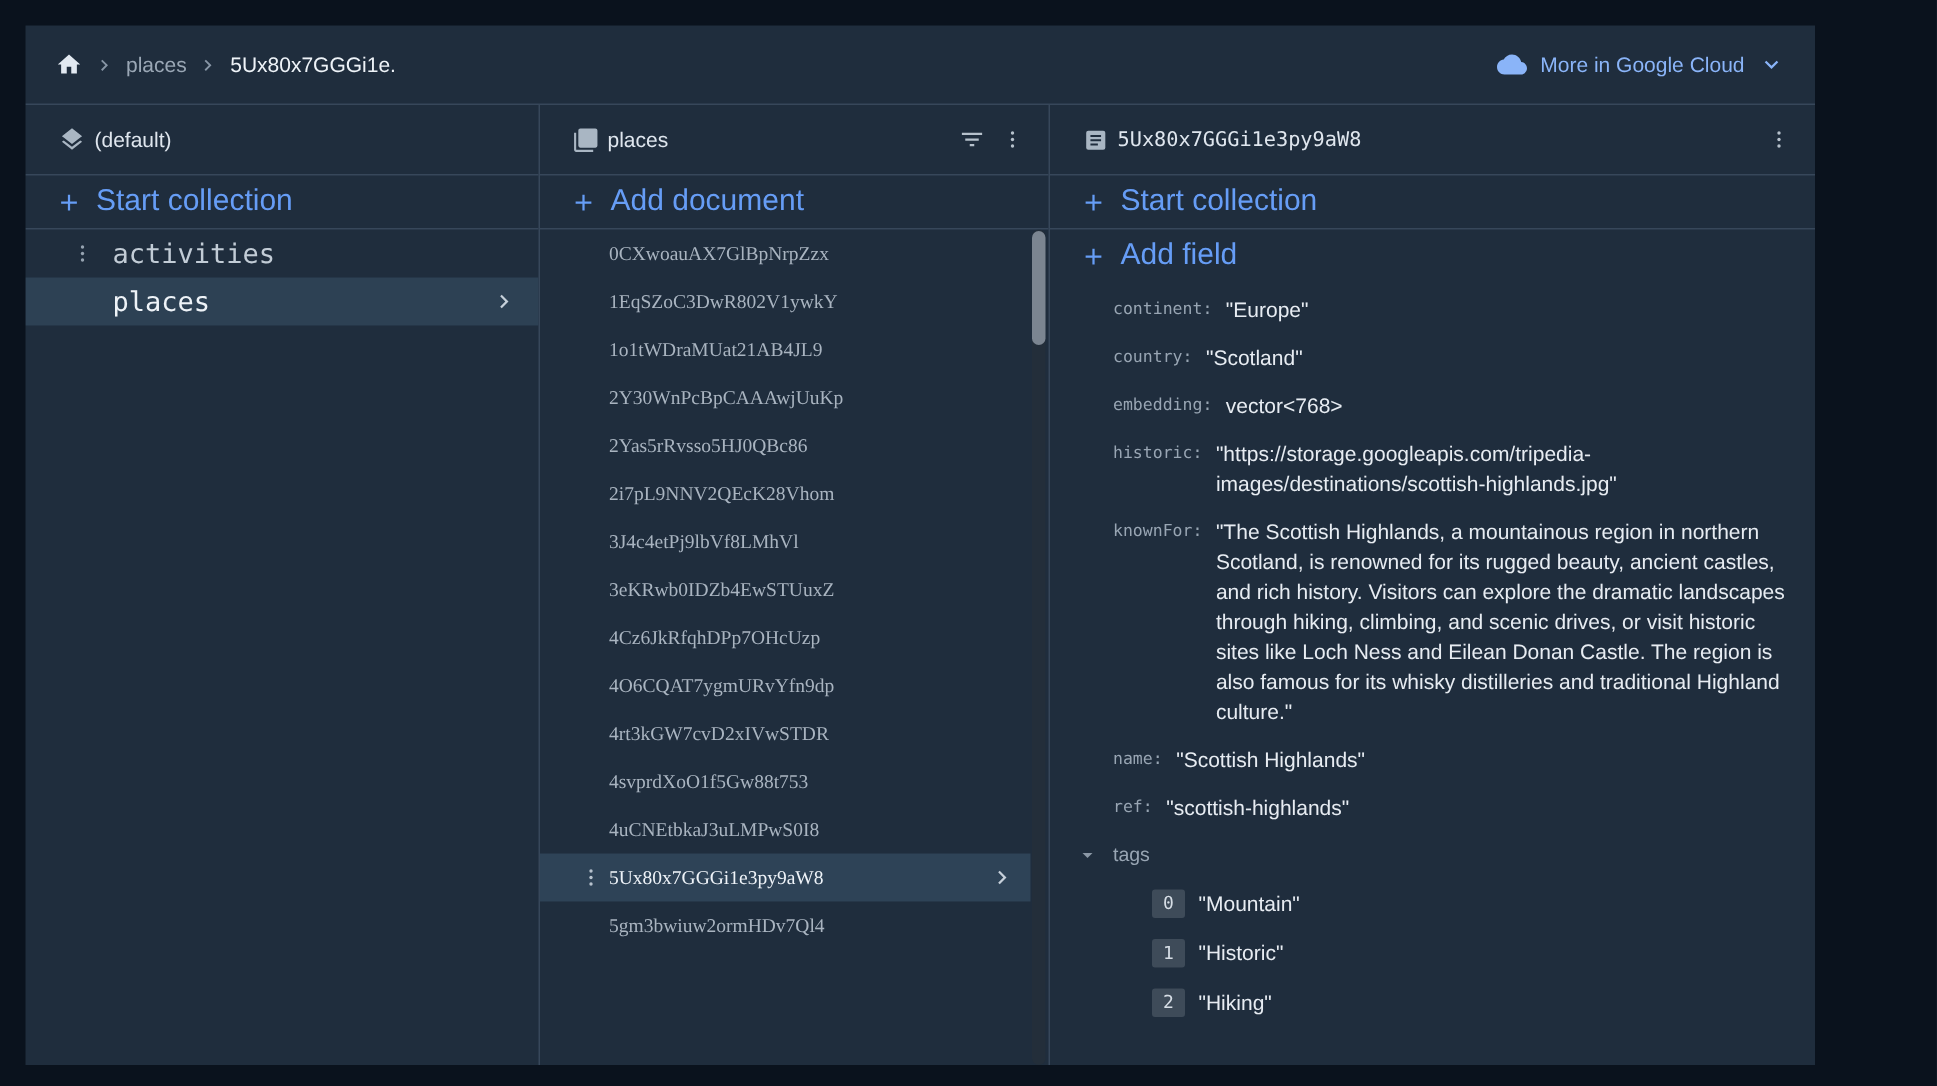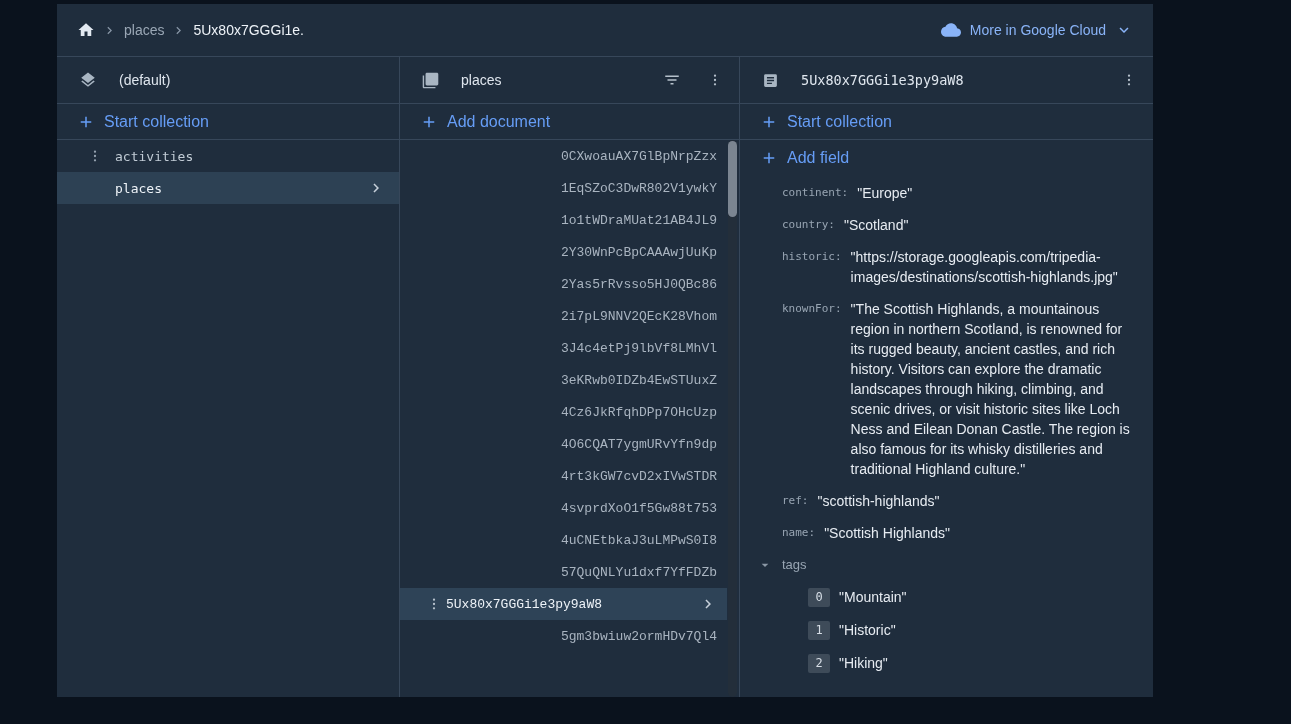--- a/index.html
+++ b/index.html
@@ -3,22 +3,22 @@
 <meta charset="utf-8">
 <style>
   * { margin:0; padding:0; box-sizing:border-box; }
   html,body { background:#0a121d; }
   body {
     width:1291px; height:724px; overflow:hidden; position:relative;
     font-family:"Liberation Sans", sans-serif;
   }
   svg { display:block; }
   .app {
-    position:absolute; left:17px; top:4px; width:1096px; height:693px;
-    background:#1f2d3d; color:#e7ecf2; display:flex; flex-direction:column; overflow:hidden;margin-left:40px;
+    position:absolute; left:17px; top:17px; width:1193px; height:693px;
+    background:#1f2d3d; color:#e7ecf2; display:flex; flex-direction:column; overflow:hidden;
   }
   
   .topbar {
     height:53px; flex:0 0 53px; border-bottom:1px solid #37475a;
     display:flex; align-items:center; padding:0 20px; font-size:14px;
   }
   .crumb-home { color:#e2e9f1; cursor:pointer; display:flex; }
   .crumb-sep { color:#8795a5; display:flex; margin:0 7px; }
   .crumb-link { color:#9aa7b5; cursor:pointer; }
   .crumb-current { color:#eef3f8; font-weight:400; }
@@ -27,49 +27,49 @@
     color:#8ab4f8; font-weight:400; cursor:pointer;
   }
   
   .panels { flex:1; display:flex; min-height:0; }
   .panel { display:flex; flex-direction:column; min-height:0; }
   .panel.left   { width:343px; flex:0 0 343px; border-right:1px solid #37475a; }
   .panel.middle { width:340px; flex:0 0 340px; border-right:1px solid #37475a; }
   .panel.right  { flex:1; min-width:0; }
   .panel-header {
     height:47px; flex:0 0 47px; border-bottom:1px solid #37475a;
-    display:flex; align-items:center; gap:22px; padding:0 14px 0 22px;
+    display:flex; align-items:center; gap:6px; padding:0 14px 0 22px;
     font-size:14px; color:#dfe6ee;
   }
   .panel-header .spacer { flex:1; }
   .header-icon { color:#a9b6c3; display:flex; }
   .header-action { color:#b6c1cc; display:flex; cursor:pointer; padding:2px; }
   .header-title-mono { font-family:"DejaVu Sans Mono", monospace; font-size:13.5px; }
   .divider { height:1px; flex:0 0 1px; background:#37475a; }
   
   .link-row {
     height:35px; flex:0 0 35px; display:flex; align-items:center; gap:9px;
-    padding:0 20px; color:#669df6; font-size:16px; font-weight:500; cursor:pointer;
+    padding:0 20px; color:#669df6; font-size:20px; font-weight:500; cursor:pointer;
   }
   .link-row .plus { display:flex; color:#669df6; }
   
   .tree-row {
     height:32px; flex:0 0 32px; display:flex; align-items:center;
     padding:0 14px 0 30px; cursor:pointer;
-    font-family:"DejaVu Sans Mono", monospace; font-size:13px; color:#c2ccd6;
+    font-family:"DejaVu Sans Mono", monospace; font-size:18px; color:#c2ccd6;
   }
   .tree-row .icon-slot { width:28px; color:#96a3b1; display:flex; }
   .tree-row.selected { background:#2d4154; color:#eef3f8; }
   .tree-row .chev { margin-left:auto; color:#c6d0da; display:flex; }
   
   .doc-scroll { flex:1; position:relative; overflow:hidden; }
   .doc-list { position:absolute; left:0; top:0; right:12px; }
   .doc-row {
     height:32px; display:flex; align-items:center; padding:0 10px 0 26px; cursor:pointer;
-    font-family:Liberation Mono, monospace; font-size:13px; color:#a9b4c0;justify-content:flex-end;
+    font-family:Liberation Serif, serif; font-size:13px; color:#a9b4c0;
   }
   .doc-row .icon-slot { width:20px; display:flex; color:#b7c2cd; }
   .doc-row.selected { background:#2e4357; color:#eef3f8; }
   .doc-row .chev { margin-left:auto; color:#c6d0da; display:flex; }
   .scroll-track {
     position:absolute; top:0; bottom:0; right:2px; width:9px;
     background:#232e3a; border-radius:5px; cursor:pointer;
   }
   .scroll-thumb {
     position:absolute; top:1px; left:0; width:9px; height:76px;
@@ -254,24 +254,20 @@
               <span class="doc-id">4rt3kGW7cvD2xIVwSTDR</span>
             </div>
             <div class="doc-row">
               <span class="icon-slot"></span>
               <span class="doc-id">4svprdXoO1f5Gw88t753</span>
             </div>
             <div class="doc-row">
               <span class="icon-slot"></span>
               <span class="doc-id">4uCNEtbkaJ3uLMPwS0I8</span>
             </div>
-            <div class="doc-row">
-              <span class="icon-slot"></span>
-              <span class="doc-id">57QuQNLYu1dxf7YfFDZb</span>
-            </div>
             <div class="doc-row selected">
               <span class="icon-slot">
                 <svg viewBox="0 0 24 24" width="16" height="16" fill="currentColor">
                   <circle cx="12" cy="5.5" r="1.7"></circle>
                   <circle cx="12" cy="12" r="1.7"></circle>
                   <circle cx="12" cy="18.5" r="1.7"></circle>
                 </svg>
               </span>
               <span class="doc-id">5Ux80x7GGGi1e3py9aW8</span>
               <span class="chev">
@@ -329,34 +325,38 @@
         <div id="field-list">
             <div class="field-row">
               <span class="field-name">continent:</span>
               <span class="field-value">"Europe"</span>
             </div>
             <div class="field-row">
               <span class="field-name">country:</span>
               <span class="field-value">"Scotland"</span>
             </div>
             <div class="field-row">
+              <span class="field-name">embedding:</span>
+              <span class="field-value">vector&lt;768&gt;</span>
+            </div>
+            <div class="field-row">
               <span class="field-name">historic:</span>
               <span class="field-value">"https://storage.googleapis.com/tripedia-images/destinations/scottish-highlands.jpg"</span>
             </div>
             <div class="field-row">
               <span class="field-name">knownFor:</span>
               <span class="field-value">"The Scottish Highlands, a mountainous region in northern Scotland, is renowned for its rugged beauty, ancient castles, and rich history. Visitors can explore the dramatic landscapes through hiking, climbing, and scenic drives, or visit historic sites like Loch Ness and Eilean Donan Castle. The region is also famous for its whisky distilleries and traditional Highland culture."</span>
             </div>
             <div class="field-row">
+              <span class="field-name">name:</span>
+              <span class="field-value">"Scottish Highlands"</span>
+            </div>
+            <div class="field-row">
               <span class="field-name">ref:</span>
               <span class="field-value">"scottish-highlands"</span>
-            </div>
-            <div class="field-row">
-              <span class="field-name">name:</span>
-              <span class="field-value">"Scottish Highlands"</span>
             </div>
           </div>
         <div class="tags-header">
           <span class="expander">
             <svg viewBox="0 0 24 24" width="16" height="16" fill="currentColor">
                 <path d="M7 10l5 5 5-5z"></path>
               </svg>
           </span>
           <span class="tags-name">tags</span>
         </div>

